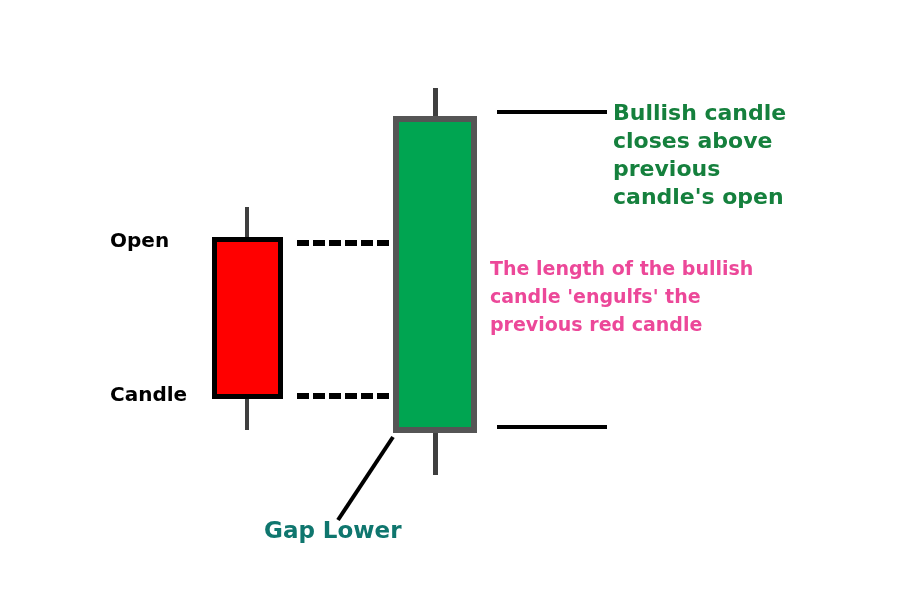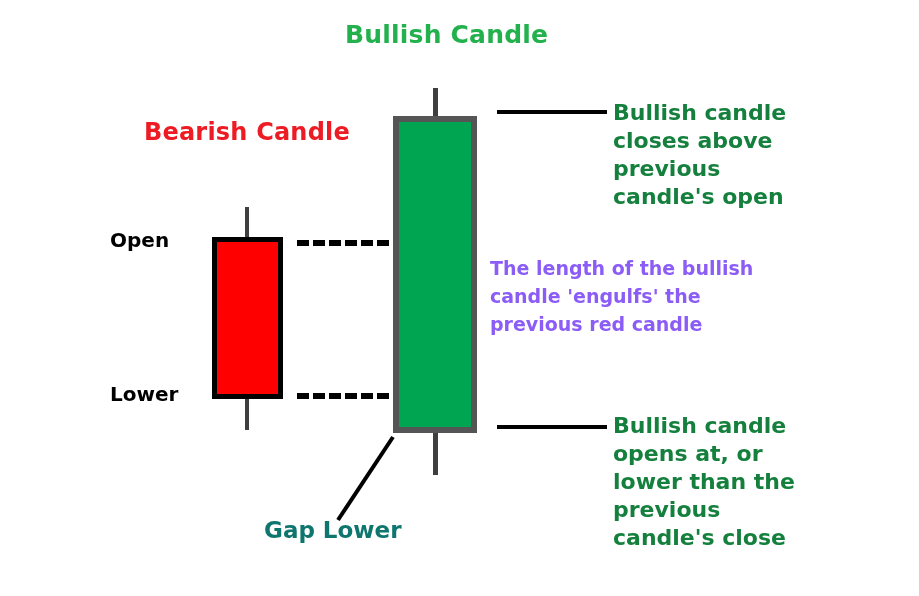--- a/index.html
+++ b/index.html
@@ -137,35 +137,33 @@
   #annot-bottom { left: 613px; top: 412px; width: 215px; }
 
   #annot-engulf {
     position: absolute;
     left: 490px;
     top: 254px;
     width: 285px;
     font-size: 19px;
     font-weight: bold;
     line-height: 28px;
-    color: #8b5cf6;
+    color: #ec4899;
   }
 </style>
 </head>
 <body>
 
 <div id="canvas">
 
-  <div class="title" id="bullish-title">Bullish Candle</div>
 
-  <div class="title" id="bearish-title">Bearish Candle</div>
 
   <div class="price-label" id="label-open">Open</div>
 
-  <div class="price-label" id="label-close">Lower</div>
+  <div class="price-label" id="label-close">Candle</div>
 
   <div class="wick" id="bearish-wick"></div>
   <div class="body" id="bearish-body"></div>
 
   <div class="wick" id="bullish-wick"></div>
   <div class="body" id="bullish-body"></div>
 
   <div class="dashed-connector" id="dash-open"></div>
   <div class="dashed-connector" id="dash-close"></div>
 
@@ -173,17 +171,16 @@
   <div class="leader-line" id="leader-bottom"></div>
 
   <svg id="gap-leader" viewBox="0 0 70 95">
     <line x1="8" y1="90" x2="63" y2="7" stroke="#000000" stroke-width="4"></line>
   </svg>
 
   <div id="label-gap-lower">Gap Lower</div>
 
   <div class="annotation" id="annot-top">Bullish candle closes above previous candle's open</div>
 
-  <div class="annotation" id="annot-bottom">Bullish candle opens at, or lower than the previous candle's close</div>
 
   <div id="annot-engulf">The length of the bullish candle 'engulfs' the previous red candle</div>
 
 </div>
 
 </body></html>

